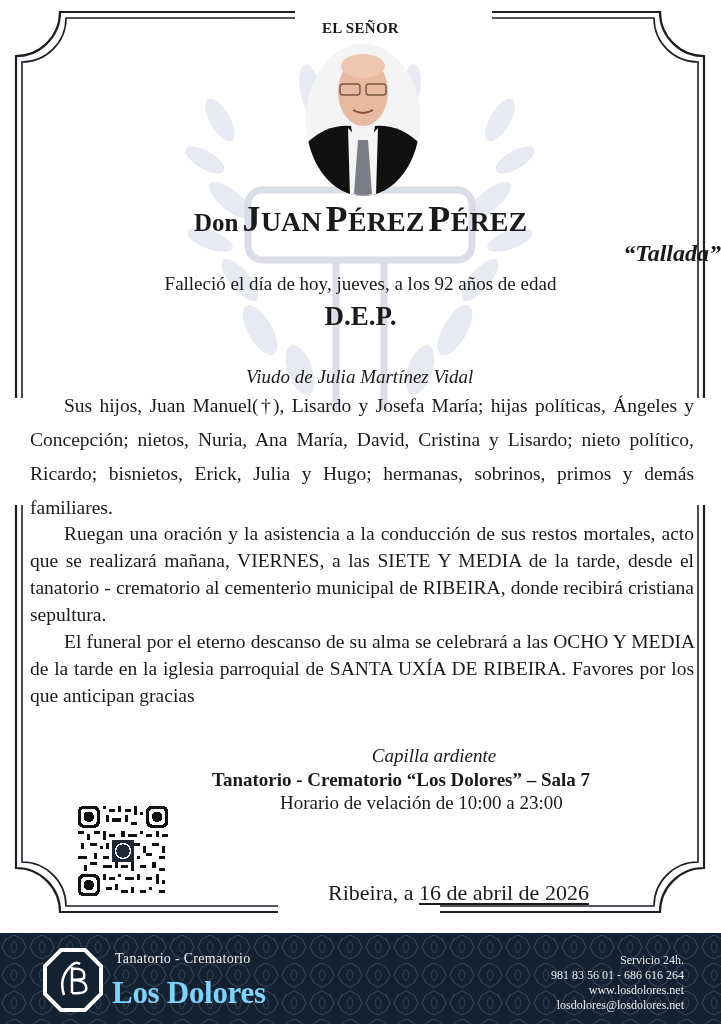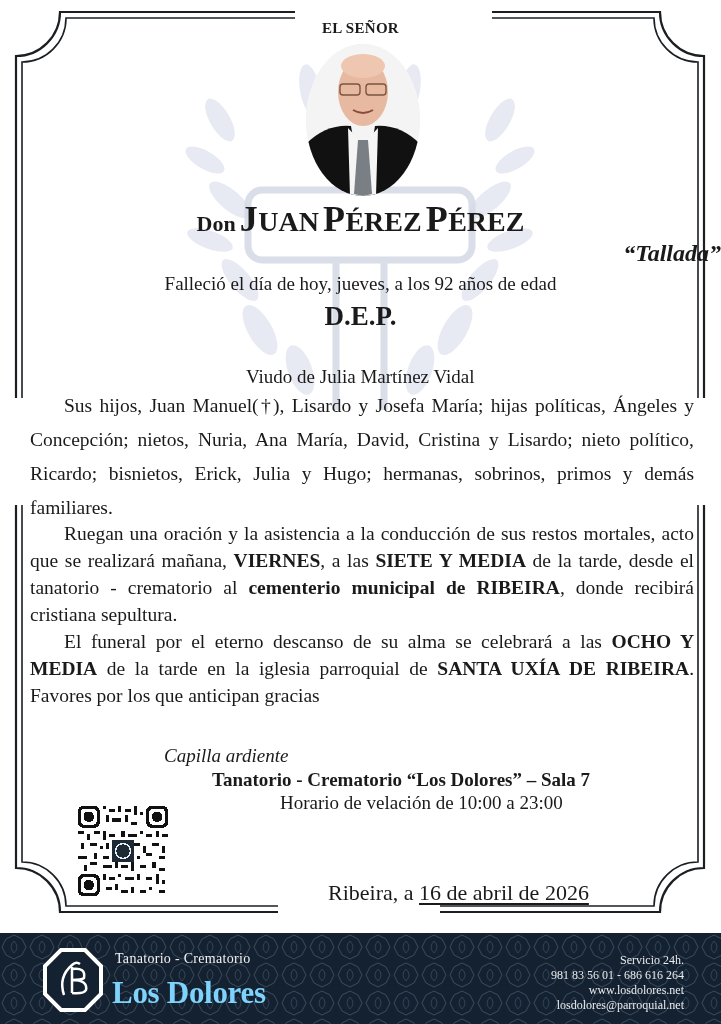--- a/index.html
+++ b/index.html
@@ -12,37 +12,37 @@
   .frame { position: absolute; left: 0; top: 0; width: 721px; height: 930px; }
   .watermark { position: absolute; left: 150px; top: 30px; width: 420px; height: 400px; }
   .abs { position: absolute; }
   .center { left: 0; width: 721px; text-align: center; }
   .heading-top { top: 20px; font-size: 15px; font-weight: bold; letter-spacing: 0.3px; }
   .photo {
     position: absolute; left: 306px; top: 44px; width: 114px; height: 152px;
     border-radius: 50% / 50%; overflow: hidden; background: #f3f3f3;
   }
   .name-line { top: 198px; font-weight: bold; white-space: nowrap; }
-  .name-line .don { font-size: 22px; }
+  .name-line .don { font-size: 25px; }
   .name-line .big { font-size: 36px; letter-spacing: 0.5px; }
   .name-line .sc { font-size: 28px; }
   .nickname { top: 240px; font-size: 24px; font-weight: bold; font-style: italic; text-align: right; }
   .death-line { top: 273px; font-size: 19px; }
   .dep { top: 301px; font-size: 27px; font-weight: bold; }
-  .widow { top: 366px; font-size: 19px; left: 246px; }
+  .widow { top: 366px; font-size: 19px; font-style: italic; left: 246px; }
   .para {
     position: absolute; left: 30px; width: 664px; font-size: 19.5px; line-height: 34px;
     text-align: justify;
   }
   .para .indent { display: inline-block; width: 34px; }
   .p1 { top: 389px; }
   .p2 { top: 520px; line-height: 27px; }
-  .p2 b { font-weight: bold; }
+  .p2 b { font-weight: normal; }
   .capilla { top: 745px; left: 204px; width: 500px; }
-  .capilla .t1 { font-style: italic; font-size: 19px; text-align: left; display:block; margin-left: -40px;}
+  .capilla .t1 { font-style: italic; font-size: 19px; text-align: center; display:block; margin-left: -40px;}
   .capilla .t2 { font-weight: bold; font-size: 19px; display:block; margin-top: 2px; white-space: nowrap; margin-left: 8px;}
   .capilla .t3 { font-size: 19px; display:block; margin-top: 1px; margin-left: 76px;}
   .qr { position: absolute; left: 78px; top: 806px; width: 90px; height: 90px; }
   .date-line { top: 880px; left: 328px; font-size: 22px; white-space: nowrap; }
   .date-line .u { text-decoration: underline; text-underline-offset: 3px; margin-top: 26px; }
   .footer {
     position: absolute; left: 0; top: 933px; width: 721px; height: 91px;
     background: #142130;
     overflow: hidden;
   }
@@ -234,15 +234,15 @@
     <path d="M30 20 L30 46 M30 22 Q44 20 42 31 Q40 33 30 33 M30 33 Q46 33 44 43 Q42 47 30 46" fill="none" stroke="#fff" stroke-width="2.5"></path>
   </svg>
 
   <div class="brand-top">Tanatorio - Crematorio</div>
   <div class="brand-name">Los Dolores</div>
 
   <div class="contact">
     <div>Servicio 24h.</div>
     <div>981 83 56 01 - 686 616 264</div>
     <div>www.losdolores.net</div>
-    <div>losdolores@parroquial.net</div>
+    <div>losdolores@losdolores.net</div>
   </div>
 </div>
 
 </body></html>

